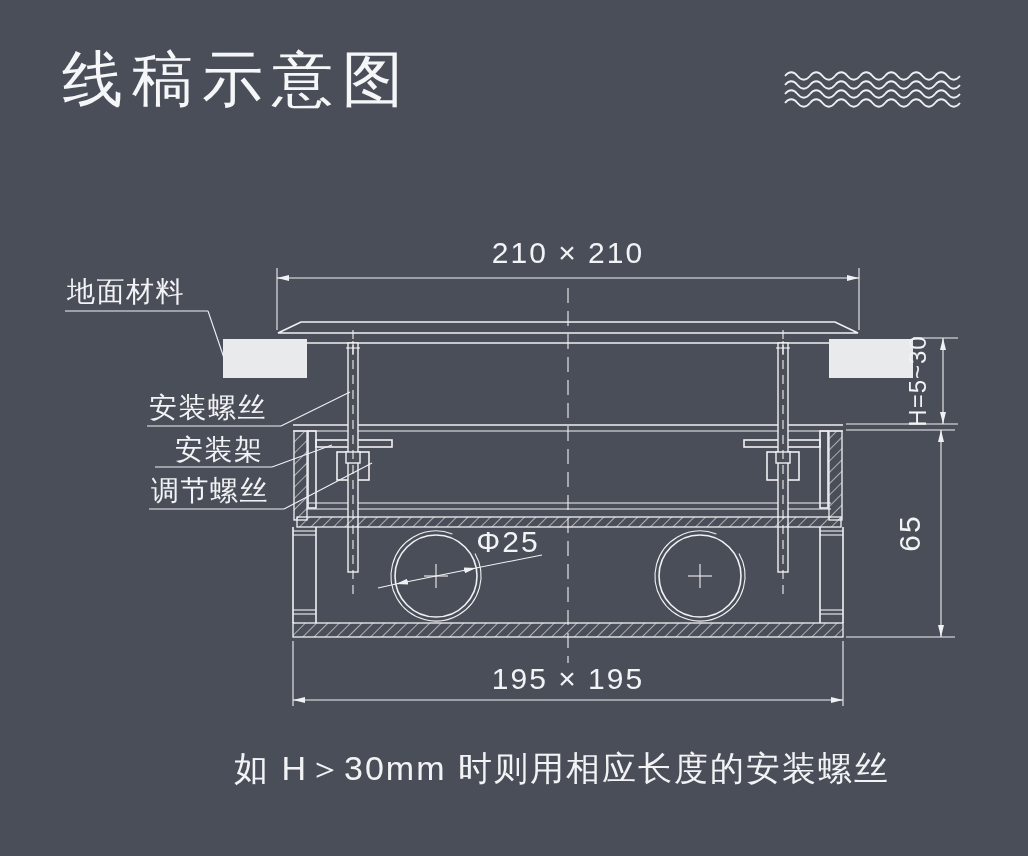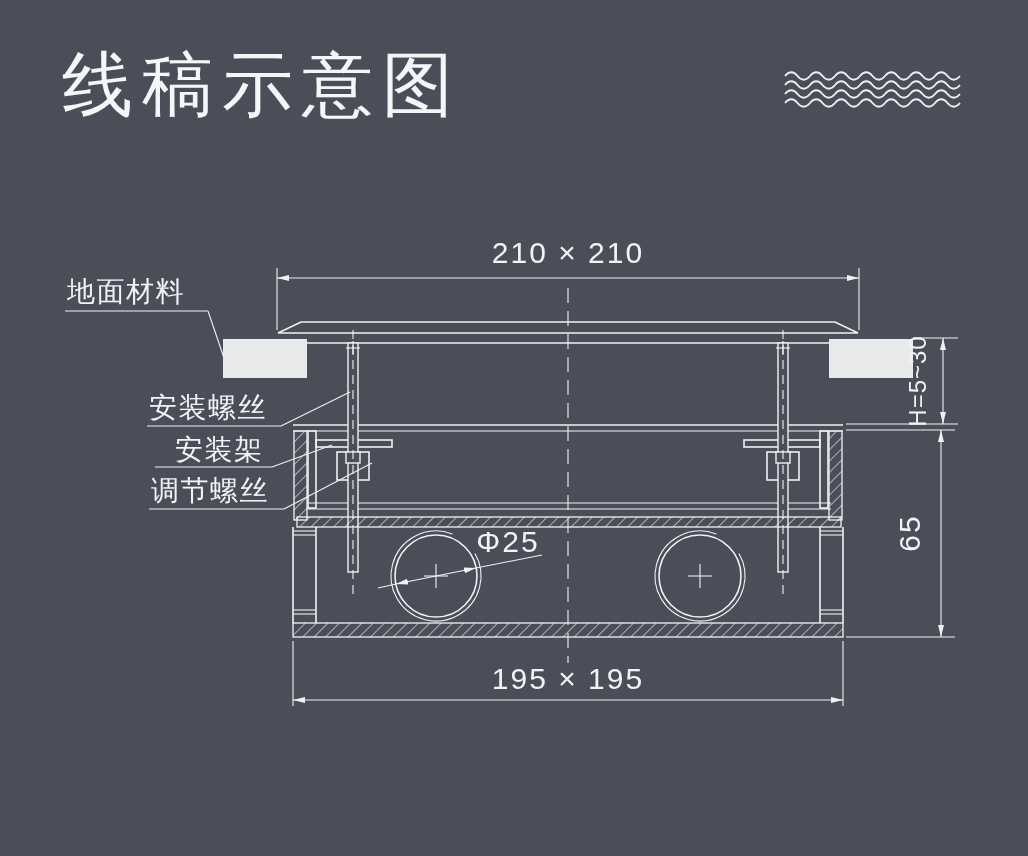--- a/index.html
+++ b/index.html
@@ -6,21 +6,21 @@
   .page{
     position:relative;
     width:1028px;height:856px;
     background:#4a4e59;
     overflow:hidden;
     font-family:"Liberation Sans", sans-serif;
     color:#f2f3f5;
   }
   .title{
     position:absolute;left:62px;top:44px;
-    font-size:71px;font-weight:300;letter-spacing:9px;
+    font-size:61px;font-weight:300;letter-spacing:9px;
     color:#f5f6f8;line-height:1.15;
   }
   .caption{
     position:absolute;left:96px;top:746px;width:932px;
     text-align:center;font-size:34px;font-weight:300;
     letter-spacing:2px;color:#f2f3f5;
   }
   svg{position:absolute;left:0;top:0;}
   .obj{stroke:#f0f1f3;stroke-width:1.6;fill:none;stroke-linecap:butt;}
   .thin{stroke:#f0f1f3;stroke-width:1.1;fill:none;}
@@ -33,20 +33,21 @@
   .dimS{fill:#f2f3f5;font-size:24px;font-weight:300;letter-spacing:1px;}
   .wave{stroke:#eceef1;stroke-width:1.8;fill:none;}
 </style>
 </head>
 <body>
 
 <div class="page">
 
   <div class="title">线稿示意图</div>
 
+  <div class="caption">如 H＞30mm 时则用相应长度的安装螺丝</div>
 
   <svg width="1028" height="856" viewBox="0 0 1028 856">
     <defs>
       <pattern id="hatch" width="8" height="8" patternUnits="userSpaceOnUse" patternTransform="rotate(45)">
         <line x1="0" y1="0" x2="0" y2="8" stroke="#f0f1f3" stroke-width="1.2"></line>
       </pattern>
       <marker id="arr" viewBox="0 0 12 6" refX="12" refY="3" markerWidth="12" markerHeight="6" markerUnits="userSpaceOnUse" orient="auto-start-reverse">
         <path d="M0 0 L12 3 L0 6 Z" fill="#f0f1f3"></path>
       </marker>
       <path id="waveline" d="M0 0 c4 -5 8.5 -5 12.5 0 c4 5 8.5 5 12.5 0 c4 -5 8.5 -5 12.5 0 c4 5 8.5 5 12.5 0 c4 -5 8.5 -5 12.5 0 c4 5 8.5 5 12.5 0 c4 -5 8.5 -5 12.5 0 c4 5 8.5 5 12.5 0 c4 -5 8.5 -5 12.5 0 c4 5 8.5 5 12.5 0 c4 -5 8.5 -5 12.5 0 c4 5 8.5 5 12.5 0 c4 -5 8.5 -5 12.5 0 c4 5 8.5 5 12.5 0"></path>

